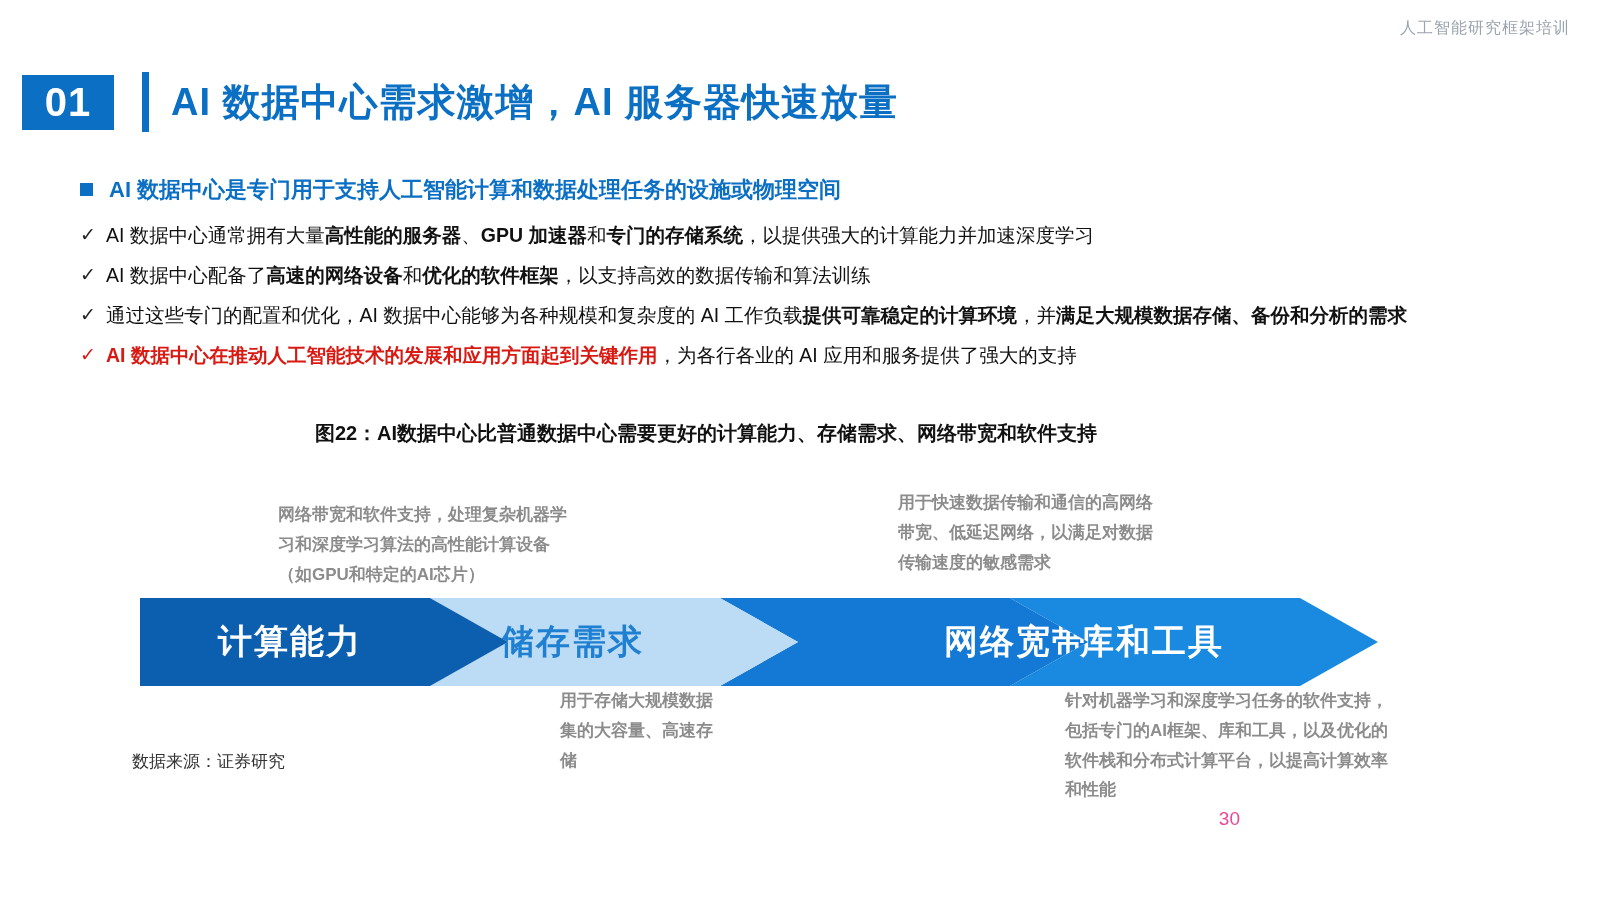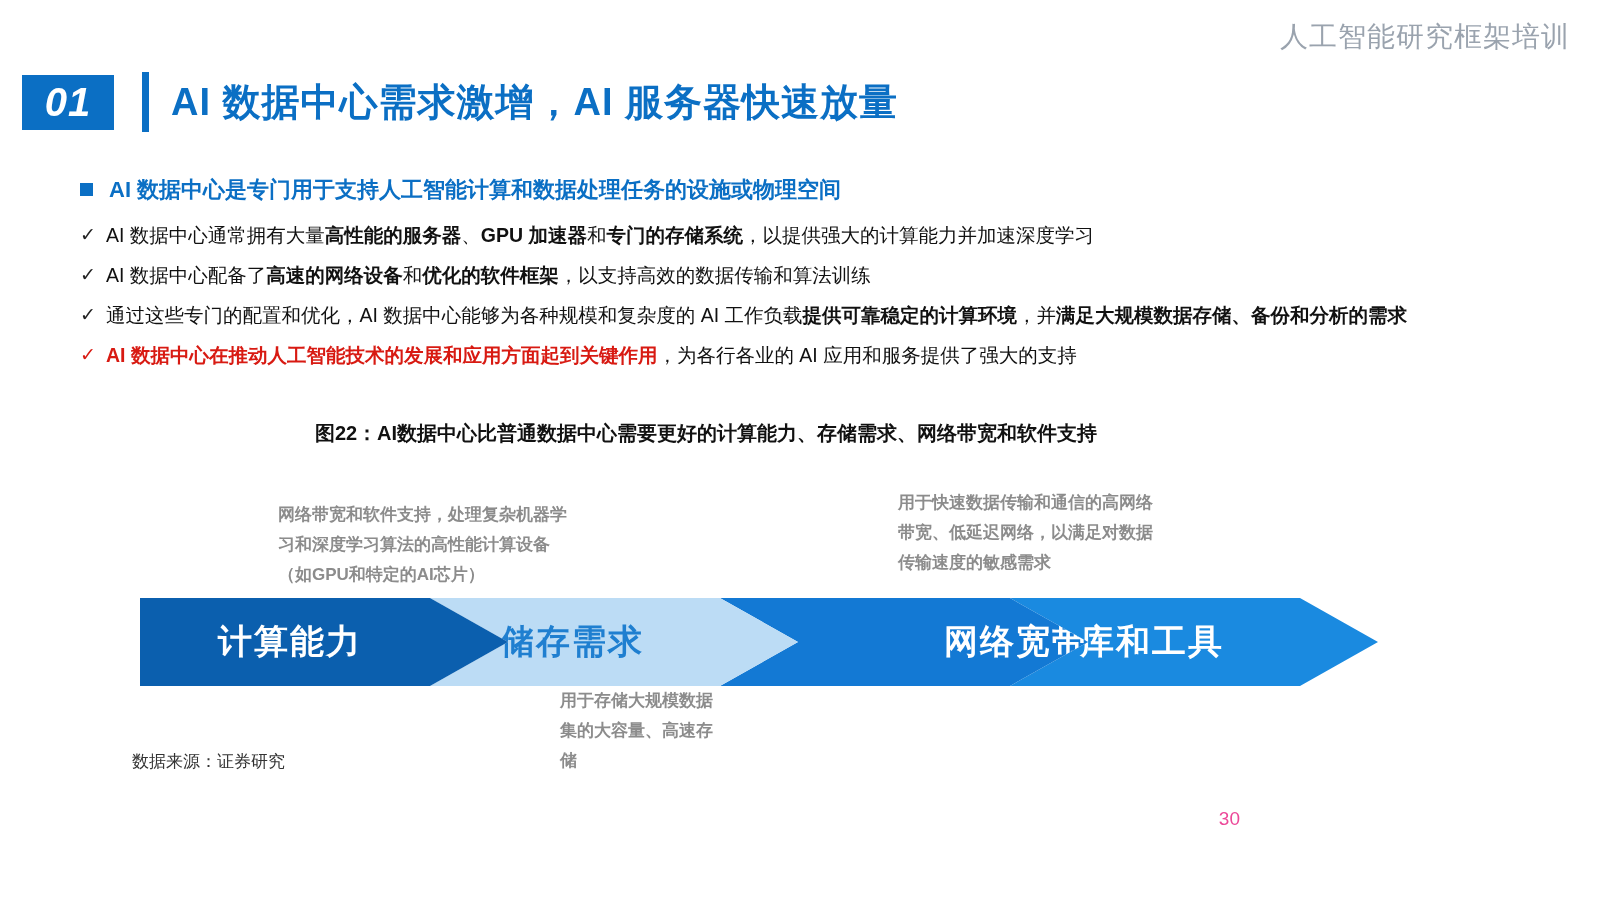--- a/index.html
+++ b/index.html
@@ -7,32 +7,31 @@
     width: 1600px; height: 900px;
     background: #ffffff;
     font-family: "Liberation Sans", sans-serif;
     overflow: hidden;
   }
   .slide { position: relative; width: 1600px; height: 900px; background:#fff; }
 
   
   .header-label {
     position: absolute; right: 30px; top: 18px;
-    font-size: 28px; color: #9aa3ae; letter-spacing: 1px;
+    font-size: 16px; color: #9aa3ae; letter-spacing: 1px;
     font-weight: 400;
   }
 
   
   .title-row { position: absolute; left: 22px; top: 72px; display: flex; align-items: center; }
   .num-badge {
     width: 92px; height: 55px; background: #0b6fc4;
     color: #ffffff; font-size: 40px; font-weight: 700;
     display: flex; align-items: center; justify-content: center;
     letter-spacing: 1px;
-    font-style: italic;
   }
   .title-bar {
     width: 7px; height: 60px; background: #0b6fc4; margin-left: 28px;
   }
   .slide-title {
     margin-left: 22px;
     font-size: 38px; font-weight: 700; color: #0b6fc4;
     letter-spacing: 1px; white-space: nowrap;
   }
 
@@ -131,16 +130,17 @@
         <span>网络宽带</span>
       </div>
       <div class="chev c3" style="left: 870px; width: 368px; background: rgb(26, 138, 224); z-index: 1; clip-path: polygon(0px 0px, 290px 0px, 368px 44px, 290px 88px, 0px 88px, 78px 44px);">
         <span>库和工具</span>
       </div>
     </div>
 
   <div class="anno" style="left:278px; top:500px; width:300px;">网络带宽和软件支持，处理复杂机器学习和深度学习算法的高性能计算设备（如GPU和特定的AI芯片）</div>
   <div class="anno" style="left:898px; top:488px; width:260px;">用于快速数据传输和通信的高网络带宽、低延迟网络，以满足对数据传输速度的敏感需求</div>
   <div class="anno" style="left:560px; top:686px; width:165px;">用于存储大规模数据集的大容量、高速存储</div>
+  <div class="anno" style="left:1065px; top:686px; width:330px;">针对机器学习和深度学习任务的软件支持，包括专门的AI框架、库和工具，以及优化的软件栈和分布式计算平台，以提高计算效率和性能</div>
 
   <div class="source">数据来源：证券研究</div>
   <div class="page-num">30</div>
 </div>
 
 </body></html>

